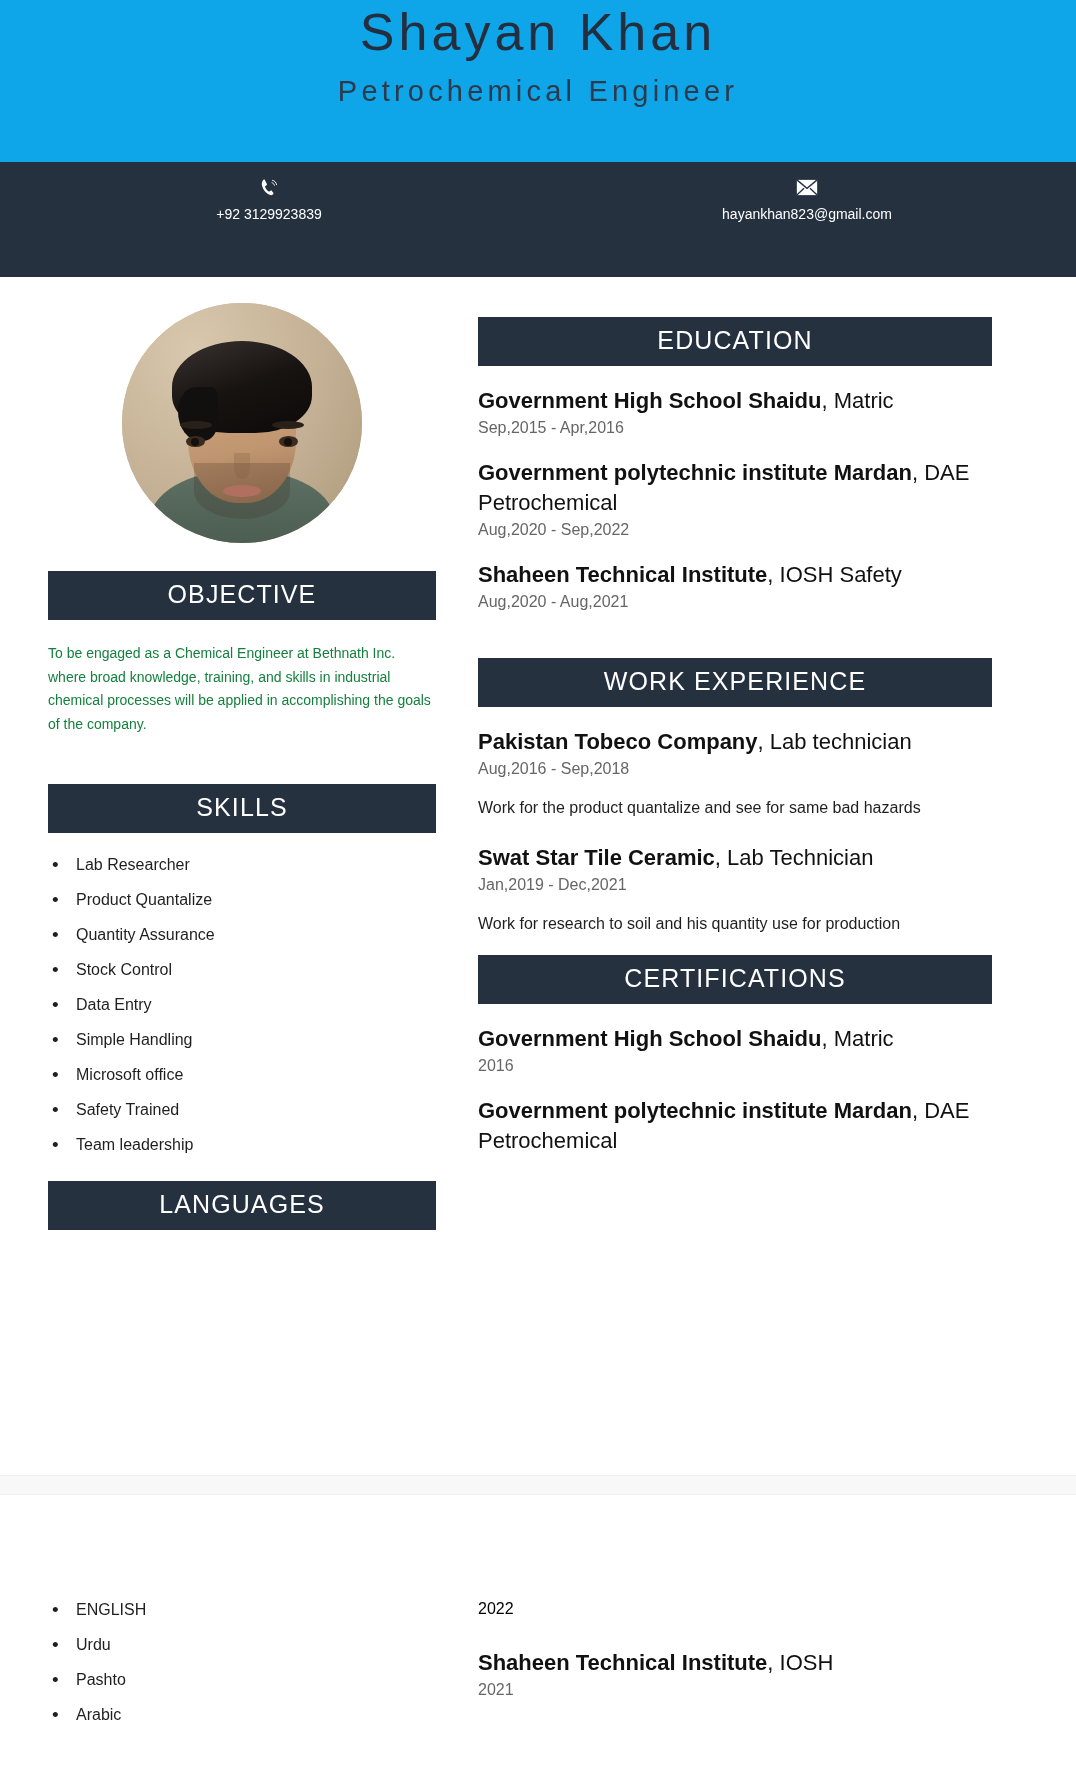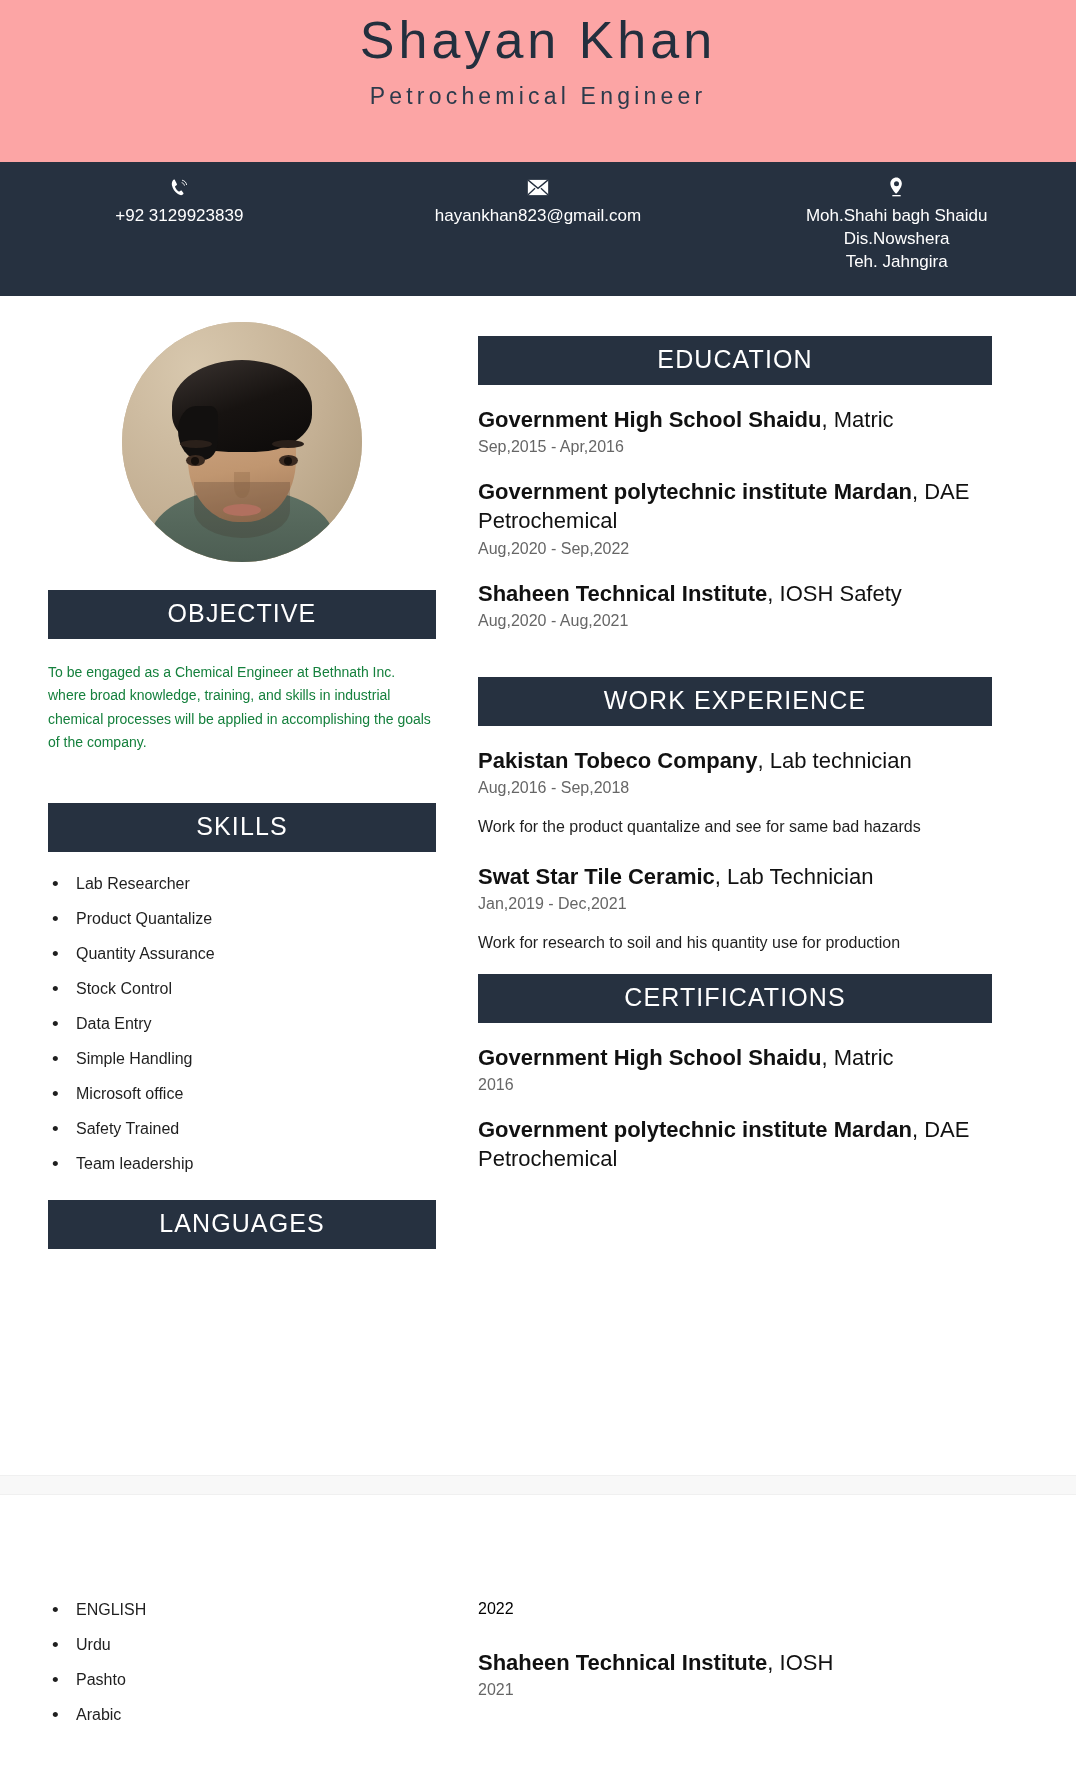--- a/index.html
+++ b/index.html
@@ -12,53 +12,53 @@
   .page {
     position: relative;
     width: 1076px;
     height: 1777px;
     overflow: hidden;
     background: #ffffff;
   }
 
   
   .header {
-    padding-top: 8px;
+    padding-top: 0;
     text-align: center;
-    background: #fca5a5;
+    background: #0ea5e9;
     height: 162px;
   }
   .name {
     font-size: 52px;
     font-weight: 400;
     letter-spacing: 4px;
     color: #232f3e;
     line-height: 1.25;
   }
   .jobtitle {
     margin-top: 10px;
-    font-size: 23px;
+    font-size: 29px;
     letter-spacing: 4.2px;
     color: #2c3a4b;
     font-weight: 400;
   }
 
   
   .contactbar {
     background: #263140;
     color: #ffffff;
     display: flex;
     align-items: flex-start;
     padding: 14px 0 22px 0;
     min-height: 115px;
   }
   .contact-item {
     flex: 1 1 0;
     text-align: center;
-    font-size: 17px;
+    font-size: 14px;
     line-height: 1.35;
     padding: 0 10px;
   }
   .contact-item .ico {
     display: block;
     height: 22px;
     margin-bottom: 7px;
     font-size: 17px;
     line-height: 22px;
   }
@@ -272,31 +272,20 @@
     <div class="contact-item">
       <span class="ico">
         <svg width="22" height="17" viewBox="0 0 26 20" aria-hidden="true">
           <rect x="1" y="1" width="24" height="18" fill="#ffffff"></rect>
           <path d="M1 1l12 10L25 1M1 19l8.5-8M25 19l-8.5-8" stroke="#263140" stroke-width="1.6" fill="none"></path>
         </svg>
       </span>
       <span class="contact-line">hayankhan823@gmail.com</span>
     </div>
 
-    <div class="contact-item">
-      <span class="ico">
-        <svg width="15" height="21" viewBox="0 0 18 24" fill="#ffffff" aria-hidden="true">
-          <path d="M9 0C4.9 0 1.6 3.3 1.6 7.4c0 5 6.3 11.4 6.6 11.7.2.2.5.2.7 0 .3-.3 6.5-6.7 6.5-11.7C15.4 3.3 12.1 0 9 0zm0 10.4a3 3 0 110-6 3 3 0 010 6z"></path>
-          <rect x="4" y="21" width="10" height="1.6"></rect>
-        </svg>
-      </span>
-      <span class="contact-line">Moh.Shahi bagh Shaidu</span>
-      <span class="contact-line">Dis.Nowshera</span>
-      <span class="contact-line">Teh. Jahngira</span>
-    </div>
 
   </div>
 
   <div class="body">
 
     <div class="col-left">
 
       <div class="photo-wrap">
         <div class="photo">
           <div class="bg"></div>

